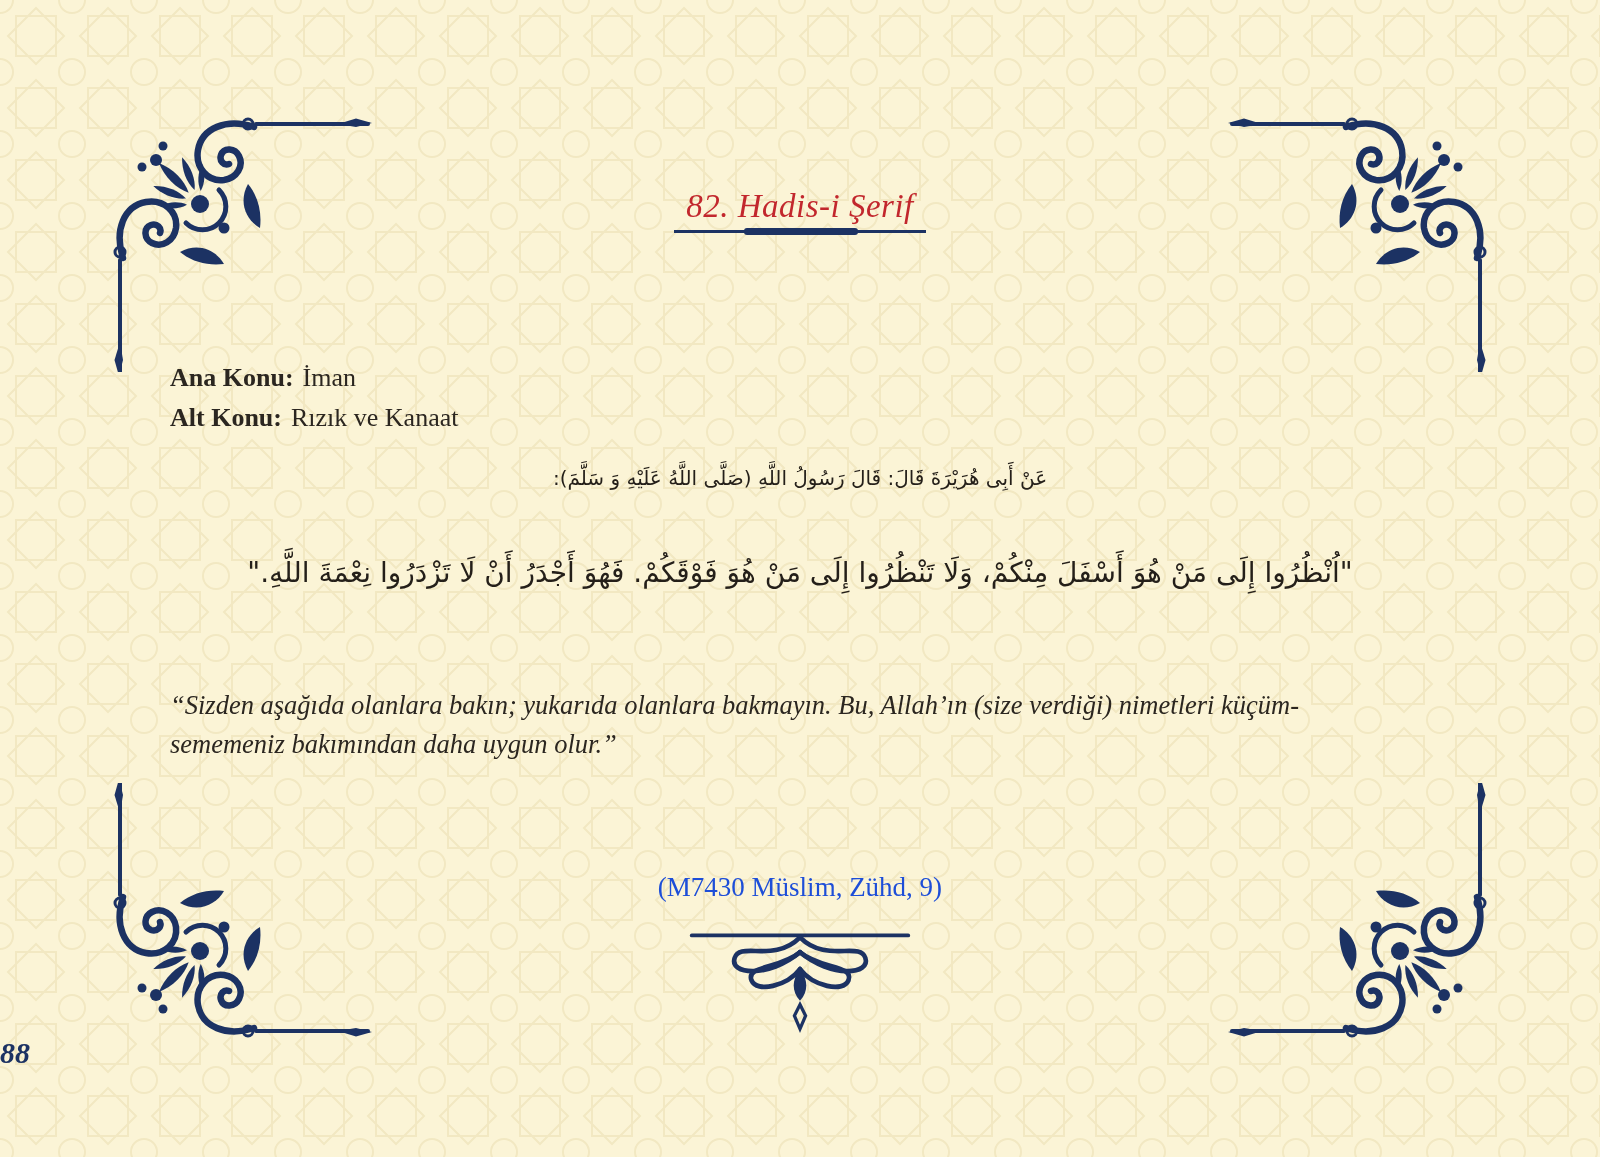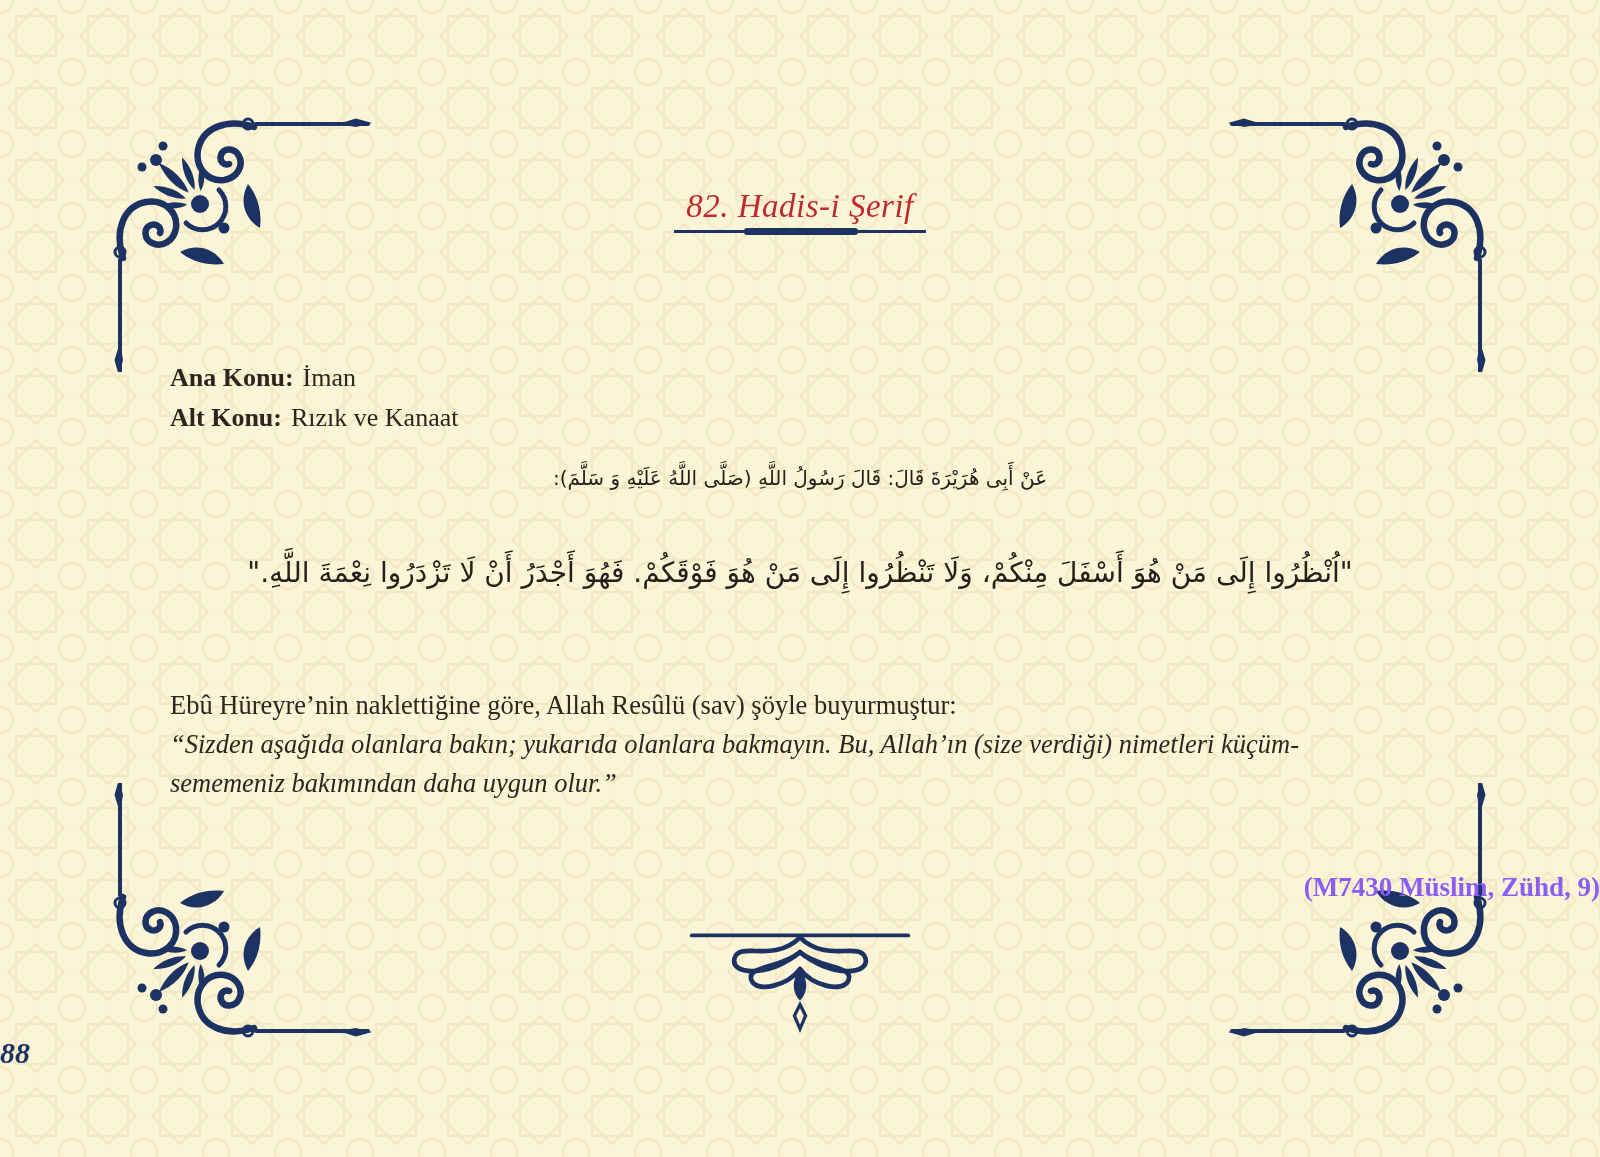--- a/index.html
+++ b/index.html
@@ -45,21 +45,21 @@
     text-align:center;direction:rtl;white-space:nowrap;
     font-family:"DejaVu Sans",sans-serif;
     font-size:28px;color:#241f19;
   }
 
   .translation{position:absolute;left:170px;top:686px;width:1290px;font-size:26.5px;line-height:39px;}
   .translation .body{font-style:italic;}
 
   .citation{
     position:absolute;top:872px;left:0;width:100%;
-    text-align:right;font-weight:700;font-size:27px;color:#8b5cf6;
+    text-align:center;font-weight:400;font-size:27px;color:#1d4ed8;
   }
 
   .flourish{position:absolute;top:928px;left:50%;transform:translateX(-50%);width:236px;height:112px;}
 
   .pagenum{
     position:absolute;top:1036px;left:0;width:100%;
     text-align:left;font-style:italic;font-weight:700;font-size:30px;
     color:#1C3263;
   }
 </style>
@@ -153,21 +153,20 @@
     </div>
     <div>
       <span class="topic-label">Alt Konu:</span><span class="topic-value">Rızık ve Kanaat</span>
     </div>
   </div>
 
   <div class="arabic-isnad" dir="rtl">عَنْ أَبِى هُرَيْرَةَ قَالَ: قَالَ رَسُولُ اللَّهِ (صَلَّى اللَّهُ عَلَيْهِ وَ سَلَّمَ):</div>
   <div class="arabic-matn" dir="rtl">"اُنْظُرُوا إِلَى مَنْ هُوَ أَسْفَلَ مِنْكُمْ، وَلَا تَنْظُرُوا إِلَى مَنْ هُوَ فَوْقَكُمْ. فَهُوَ أَجْدَرُ أَنْ لَا تَزْدَرُوا نِعْمَةَ اللَّهِ."</div>
 
   <div class="translation">
-    <div class="intro">Ebû Hüreyre’nin naklettiğine göre, Allah Resûlü (sav) şöyle buyurmuştur:</div>
     <div class="body">“Sizden aşağıda olanlara bakın; yukarıda olanlara bakmayın. Bu, Allah’ın (size verdiği) nimetleri küçüm-</div>
     <div class="body">sememeniz bakımından daha uygun olur.”</div>
   </div>
 
   <div class="citation">(M7430 Müslim, Zühd, 9)</div>
 
   <svg class="flourish" viewBox="0 0 240 120">
     <g stroke="#1C3263" fill="none" stroke-width="5" stroke-linecap="round">
       <rect x="2" y="6" width="236" height="4" rx="2" fill="#1C3263" stroke="none"></rect>
       <path d="M120 10 C92 38 56 14 50 32 C44 50 86 54 120 26"></path>

